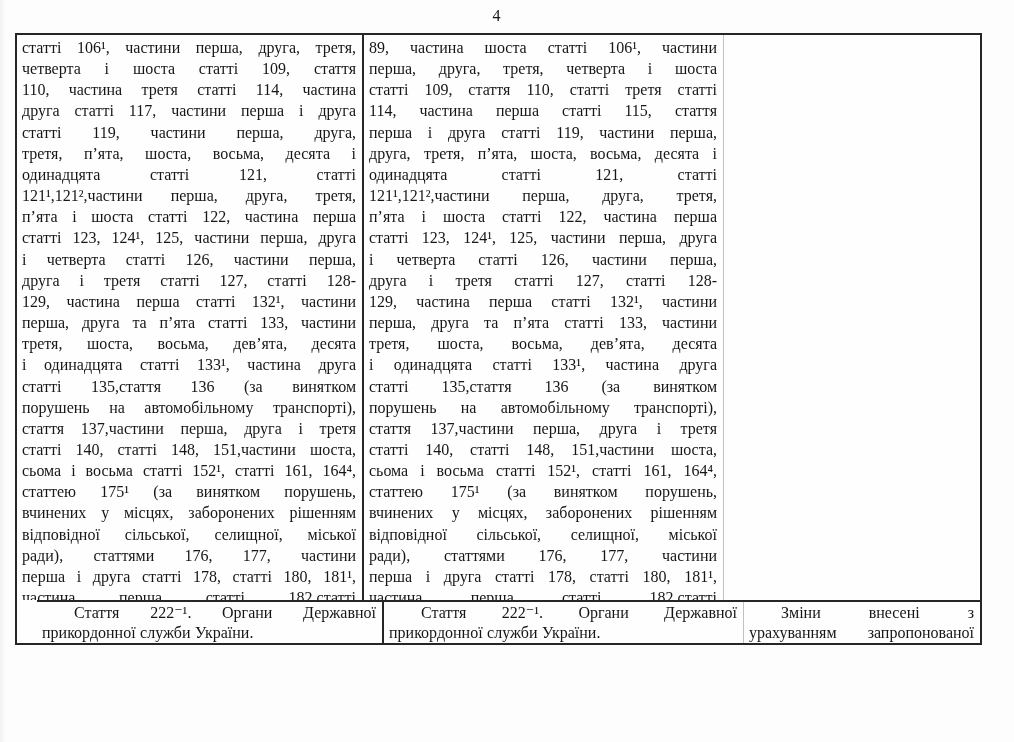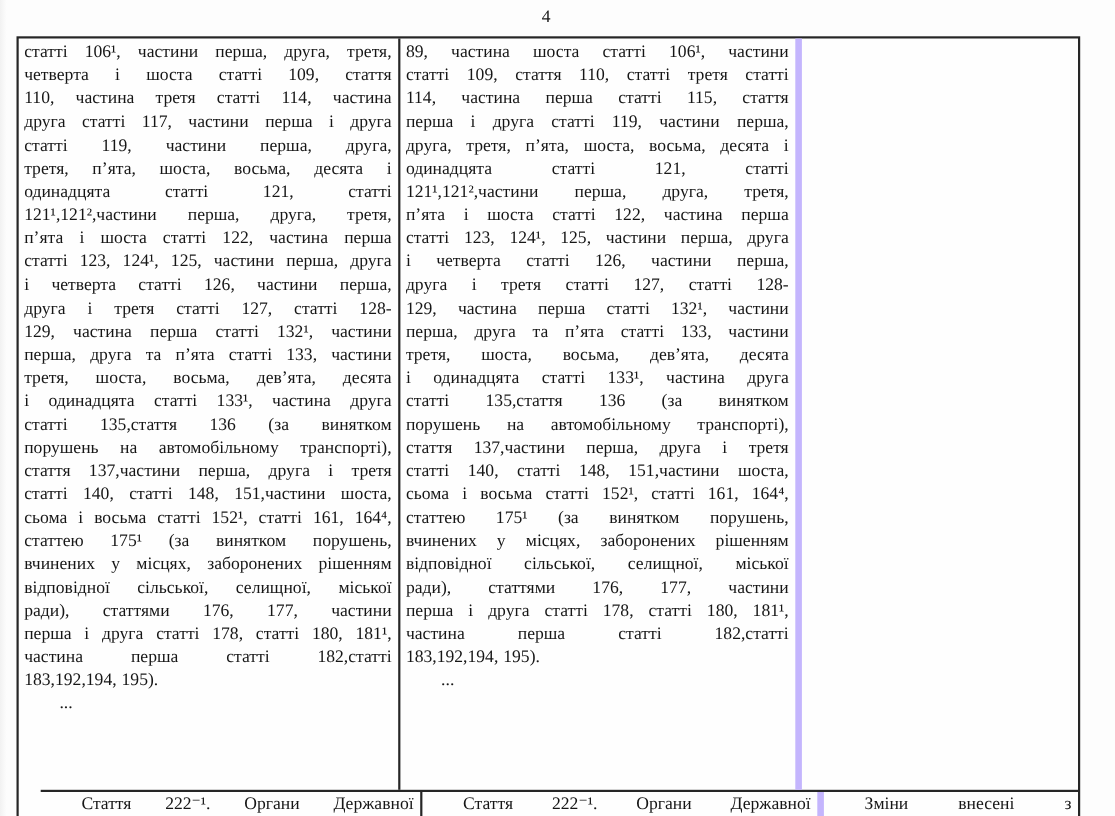--- a/index.html
+++ b/index.html
@@ -30,31 +30,31 @@
   .doc-table {
     position: absolute;
     top: 33px;
     left: 15px;
     width: 963px;
     background: #fefefe;
     border: 2px solid #262626;
     box-sizing: content-box;
   }
   .trow { display: flex; align-items: stretch; }
-  .trow1 { height: 683px; }
+  .trow1 { height: 565px; }
   .trow2 { min-height: 37px; border-top: 2px solid #262626; margin-left: 20px; }
   .cell {
     box-sizing: border-box;
     font-size: 16px;
     padding: 2px 6px 0 5px;
     overflow: hidden;
   }
   .col1 { width: 345px; }
   .col2 { width: 361px; border-left: 2px solid #262626; }
-  .col3 { flex: 1 1 auto; border-left: 6px solid #c4b5fd; }
+  .col3 { flex: 1 1 auto; border-left: 1px solid #c4b5fd; }
   .trow1 .cell { line-height: 21.15px; }
   .trow2 .cell { line-height: 19.5px; padding-top: 1px; padding-bottom: 1px; }
   
   .tl {
     text-align: justify;
     text-align-last: justify;
     white-space: normal;
     word-spacing: 0.5px;
   }
   .tl.end { text-align-last: left; }
@@ -96,20 +96,21 @@
           <div class="tl">вчинених у місцях, заборонених рішенням</div>
           <div class="tl">відповідної сільської, селищної, міської</div>
           <div class="tl">ради), статтями 176, 177, частини</div>
           <div class="tl">перша і друга статті 178, статті 180, 181¹,</div>
           <div class="tl">частина перша статті 182,статті</div>
           <div class="tl end">183,192,194, 195).</div>
           <div class="tl end ind">...</div>
         </div>
       <div class="cell col2">
           <div class="tl">89, частина шоста статті 106¹, частини</div>
+          <div class="tl">перша, друга, третя, четверта і шоста</div>
           <div class="tl">статті 109, стаття 110, статті третя статті</div>
           <div class="tl">114, частина перша статті 115, стаття</div>
           <div class="tl">перша і друга статті 119, частини перша,</div>
           <div class="tl">друга, третя, п’ята, шоста, восьма, десята і</div>
           <div class="tl">одинадцята статті 121, статті</div>
           <div class="tl">121¹,121²,частини перша, друга, третя,</div>
           <div class="tl">п’ята і шоста статті 122, частина перша</div>
           <div class="tl">статті 123, 124¹, 125, частини перша, друга</div>
           <div class="tl">і четверта статті 126, частини перша,</div>
           <div class="tl">друга і третя статті 127, статті 128-</div>

